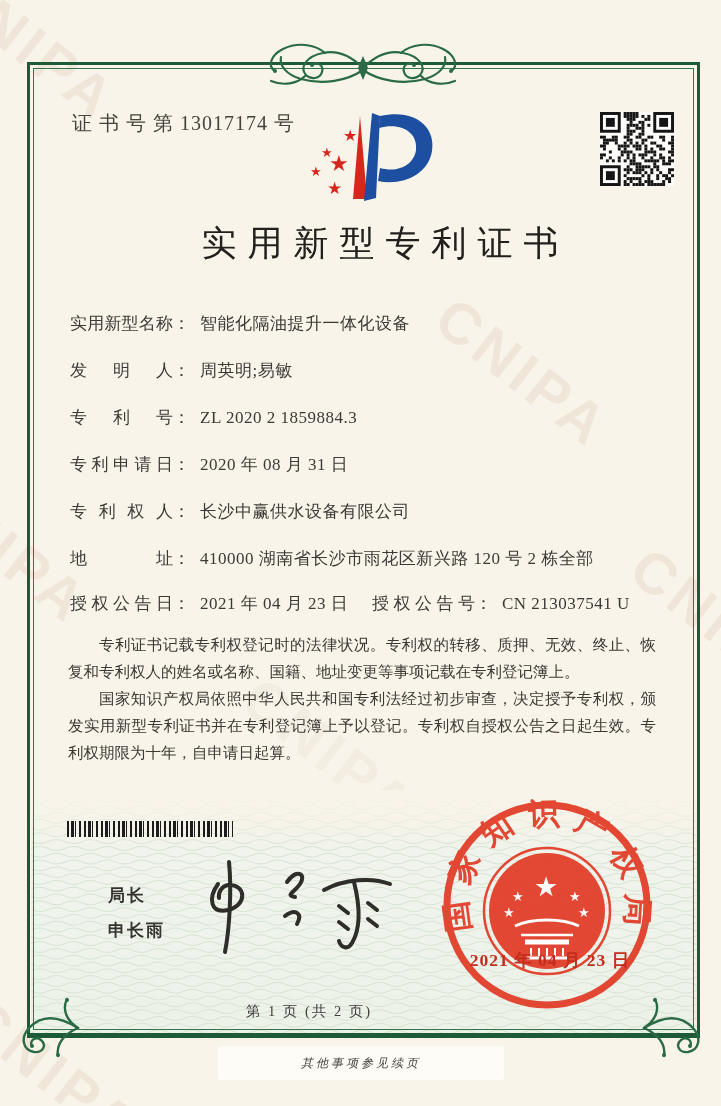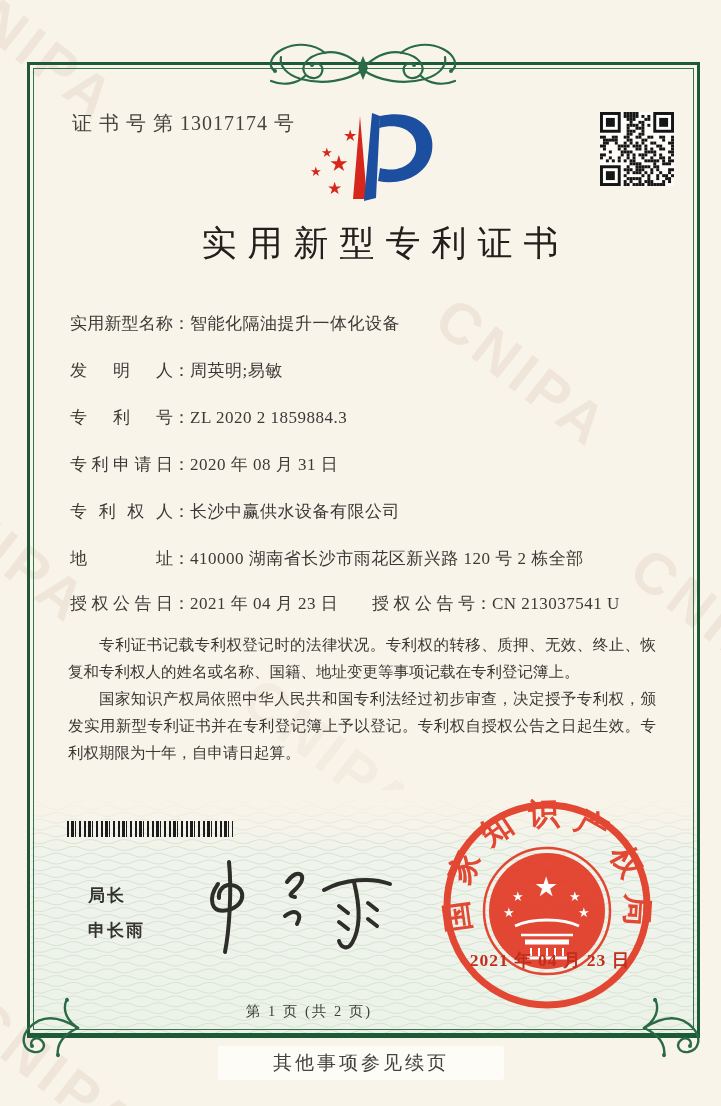--- a/index.html
+++ b/index.html
@@ -34,48 +34,48 @@
   .qr{position:absolute; left:600px; top:112px; z-index:4; background:#fdfcf9;}
   .title{
     position:absolute; left:27px; width:706px; top:220px; z-index:4;
     text-align:center; font-size:35px; font-weight:normal; letter-spacing:11px;
     color:#21201d; text-indent:11px;
   }
   
   .field{position:absolute; left:70px; z-index:4; font-size:17px; height:26px; white-space:nowrap;}
   .flabel{display:inline-flex; align-items:baseline; color:#3c3a36;}
   .jbox{display:inline-flex; justify-content:space-between; width:103px;}
-  .fvalue{letter-spacing:.5px;}
+  .fvalue{margin-left:10px; letter-spacing:.5px;}
   .field .second{position:absolute; left:302px; top:0; white-space:nowrap;}
   
   .paras{position:absolute; left:68px; top:631px; width:588px; z-index:4;}
   .paras p{margin:0; font-size:15.5px; line-height:27px; text-align:justify; text-indent:2em; color:#3b3934;}
   
   #waveband{position:absolute; left:31px; top:790px; width:666px; height:244px; z-index:2; overflow:hidden;
     background:linear-gradient(180deg,#f7f3e9 0%, #f0f4ec 30%, #edf2e9 100%);}
   #waveband .fade{position:absolute; left:0; top:0; width:100%; height:55px;
     background:linear-gradient(180deg,#f9f4ea 10%, rgba(249,244,234,0) 100%); z-index:2;}
   .barcode{position:absolute; left:67px; top:821px; width:166px; height:16px; z-index:4;
     background:repeating-linear-gradient(90deg,
       #1c1c1c 0 2px, transparent 2px 4px,
       #1c1c1c 4px 7px, transparent 7px 8px,
       #1c1c1c 8px 9px, transparent 9px 12px,
       #1c1c1c 12px 14px, transparent 14px 17px);}
   .signer{position:absolute; left:88px; top:884px; z-index:4;
     font-family:"Liberation Sans","DejaVu Sans",sans-serif; font-size:17px; font-weight:600; color:#34332e;}
-  .signer div{margin-bottom:12px; letter-spacing:2px;}
+  .signer div{margin-bottom:12px; letter-spacing:2px;margin-left:20px;}
   .signature{position:absolute; left:192px; top:854px; z-index:5;}
   .seal{position:absolute; left:437px; top:799px; z-index:5; opacity:.93;}
   .seal-date{position:absolute; left:452px; top:948px; width:196px; z-index:6;
     text-align:center; font-size:17.5px; letter-spacing:1px; color:#c22e1d; font-weight:bold;}
   .page-num{position:absolute; left:27px; width:564px; top:1002px; z-index:4; text-align:center;
     font-size:14.5px; color:#3f3e39; letter-spacing:2px;}
   .note-band{position:absolute; left:218px; top:1046px; width:286px; height:34px; z-index:4;
     background:#fdfcf7; border-radius:3px; display:flex; align-items:center; justify-content:center;}
-  .note-band span{font-size:19px; letter-spacing:3px; color:#45433d; }
+  .note-band span{font-size:12px; letter-spacing:3px; color:#45433d; font-style:italic;}
 </style>
 </head>
 <body>
 
 <div id="page">
 
   <div class="wm" style="left:30px; top:45px;">CNIPA</div>
   <div class="wm" style="left:523px; top:372px;">CNIPA</div>
   <div class="wm" style="left:2px;  top:548px;">CNIPA</div>
   <div class="wm" style="left:718px; top:622px;">CNIPA</div>

